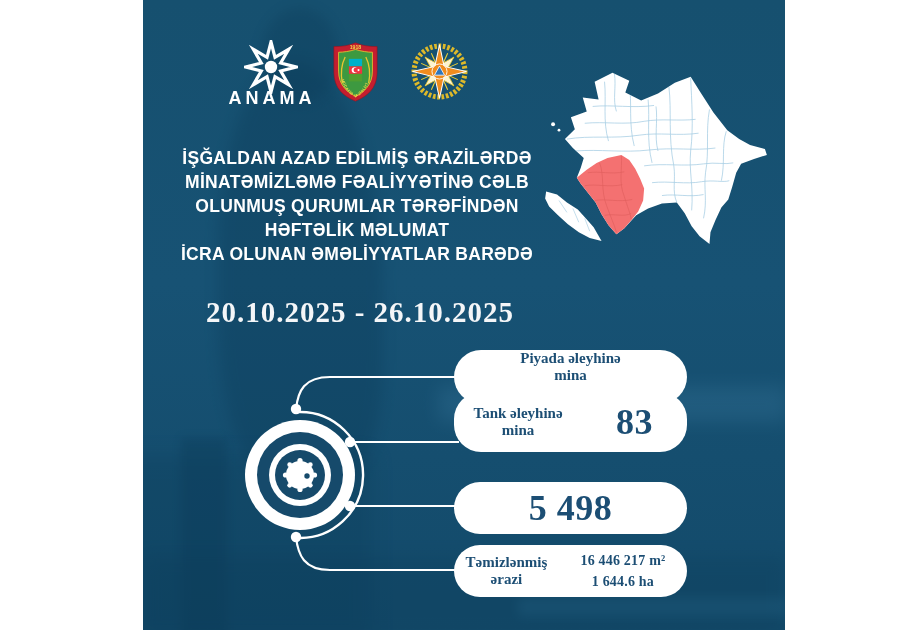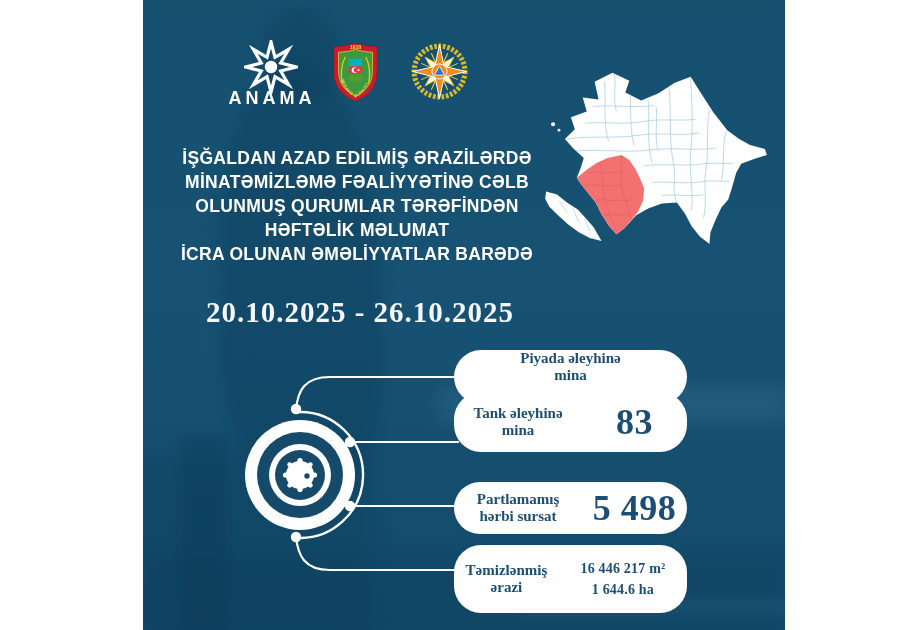--- a/index.html
+++ b/index.html
@@ -35,21 +35,21 @@
 
   .pill{position:absolute;left:311px;width:233px;background:#ffffff;border-radius:27px;
         display:flex;align-items:center;color:#1c4e74;font-family:"Liberation Serif",serif;font-weight:bold;}
   .pill .lbl{flex:0 0 55%;text-align:center;font-size:15px;line-height:17px;}
   .pill .val{flex:1;text-align:center;font-size:36px;letter-spacing:.5px;}
   .pill4 .lbl{flex:0 0 45%;}
   .pill4 .vals{flex:1;text-align:center;font-size:14px;line-height:21px;letter-spacing:.2px;}
   .p1{top:350px;height:54px;flex-direction:column;}
   .p2{top:392px;height:60px;}
   .p3{top:482px;height:52px;}
-  .p4{top:545px;height:68px;}
+  .p4{top:545px;height:52px;}
 </style>
 </head>
 <body>
 
 <div class="canvas">
   <div class="content">
 
     <div class="decor fig-body"></div>
     <div class="decor fig-head"></div>
     <div class="decor post"></div>
@@ -206,24 +206,20 @@
 
     <div class="pill p2">
       <div class="lbl">
         <div>Tank əleyhinə</div>
         <div>mina</div>
       </div>
       <div class="val">83</div>
     </div>
 
     <div class="pill p3">
-      <div class="lbl">
-        <div>Partlamamış</div>
-        <div>hərbi sursat</div>
-      </div>
       <div class="val">5 498</div>
     </div>
 
     <div class="pill p4 pill4">
       <div class="lbl">
         <div>Təmizlənmiş</div>
         <div>ərazi</div>
       </div>
       <div class="vals">
         <div>16 446 217 m²</div>

